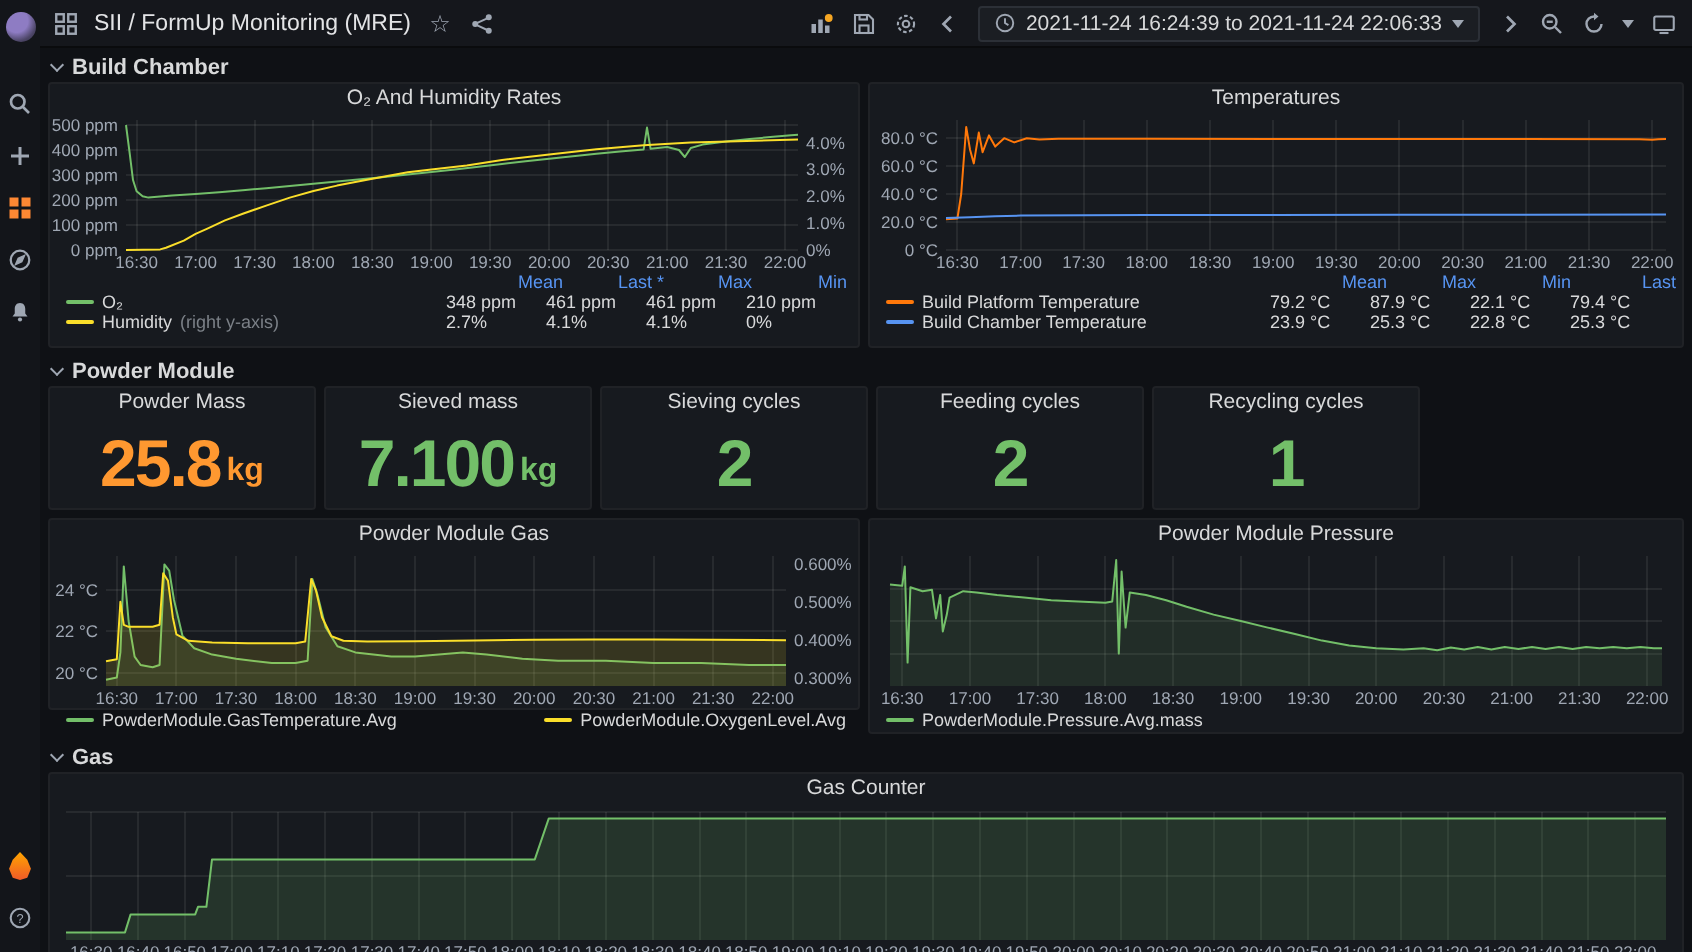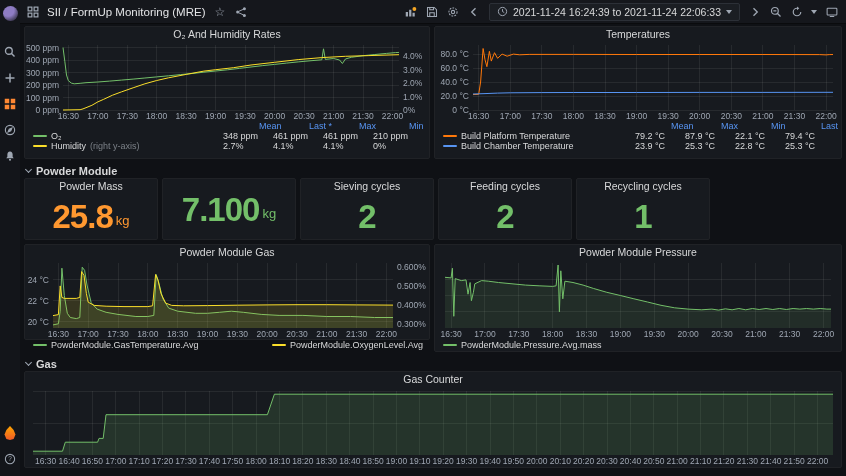--- a/index.html
+++ b/index.html
@@ -47,21 +47,21 @@
              line-height:15px; cursor:pointer; white-space:nowrap; overflow:hidden; }
   .plot { width:100%; cursor:crosshair; }
   .plot svg { display:block; }
 
   
   .stat { width:134px; height:62px; display:flex; flex-direction:column; align-items:center; }
   .stat .p-title { width:100%; }
   .stat-val { flex:1; display:flex; align-items:center; justify-content:center; gap:3px;
               font-weight:700; line-height:1; }
   .stat-num { font-size:33px; letter-spacing:-1px; }
-  .stat-unit { font-size:13px; font-weight:400; align-self:center; margin-top:9px; }
+  .stat-unit { font-size:16px; font-weight:700; align-self:center; margin-top:9px; }
 
   
   .lgd { font-size:9px; color:#d8d9da; padding:0 6px 2px 8px; }
   .lgd-table .lr { display:flex; align-items:center; height:10px; }
   .lgd-table .lname { flex:1; display:flex; align-items:center; gap:4px; white-space:nowrap;
                       overflow:hidden; cursor:pointer; }
   .lgd-table .lcol { width:50px; text-align:left; white-space:nowrap; }
   .lgd-table .lhead .lcol { color:#5794f2; cursor:pointer;padding-left:36px; }
   .dash { width:14px; height:2px; border-radius:1px; flex:0 0 14px; }
   .note { color:#7b8087; }
@@ -196,20 +196,24 @@
       <svg viewBox="0 0 16 16" fill="none" stroke="currentColor" stroke-width="1.4">
           <rect x="1.5" y="3" width="13" height="9" rx="1"></rect>
           <line x1="5" y1="14" x2="11" y2="14"></line>
         </svg>
     </span>
   </div>
 </div>
 
 <div class="main">
 
+  <div class="row-head">
+    <span class="chev"></span>
+    <span>Build Chamber</span>
+  </div>
 
   <div class="prow">
     <div class="panel" style="width:406px; height:133px;">
       <div class="p-title">O₂ And Humidity Rates</div>
       <div class="plot" style="height:80px;">
           <svg width="404" height="80" viewBox="0 0 404 80" xmlns="http://www.w3.org/2000/svg">
             <line x1="38" y1="69" x2="374" y2="69" stroke="rgba(255,255,255,0.07)" shape-rendering="crispEdges"></line>
             <line x1="38" y1="56.5" x2="374" y2="56.5" stroke="rgba(255,255,255,0.07)" shape-rendering="crispEdges"></line>
             <line x1="38" y1="44" x2="374" y2="44" stroke="rgba(255,255,255,0.07)" shape-rendering="crispEdges"></line>
             <line x1="38" y1="31.500000000000004" x2="374" y2="31.500000000000004" stroke="rgba(255,255,255,0.07)" shape-rendering="crispEdges"></line>
@@ -366,20 +370,21 @@
 
   <div class="prow">
     <div class="panel stat">
       <div class="p-title">Powder Mass</div>
       <div class="stat-val">
           <span class="stat-num" style="color: rgb(255, 152, 48);">25.8</span>
           <span class="stat-unit" style="color: rgb(255, 152, 48);">kg</span>
         </div>
     </div>
     <div class="panel stat">
+      <div class="p-title">Sieved mass</div>
       <div class="stat-val">
           <span class="stat-num" style="color: rgb(115, 191, 105);">7.100</span>
           <span class="stat-unit" style="color: rgb(115, 191, 105);">kg</span>
         </div>
     </div>
     <div class="panel stat">
       <div class="p-title">Sieving cycles</div>
       <div class="stat-val">
           <span class="stat-num" style="color: rgb(115, 191, 105);">2</span>
         </div>

